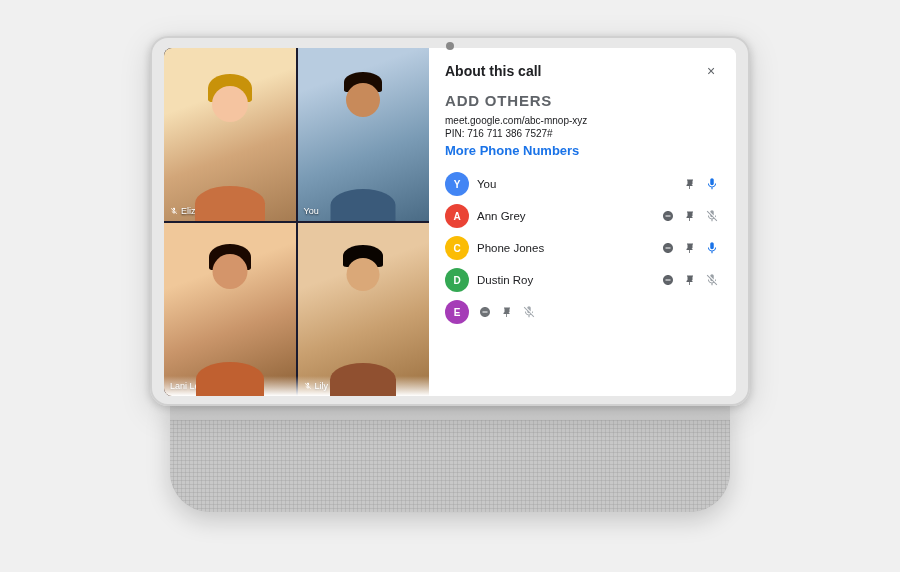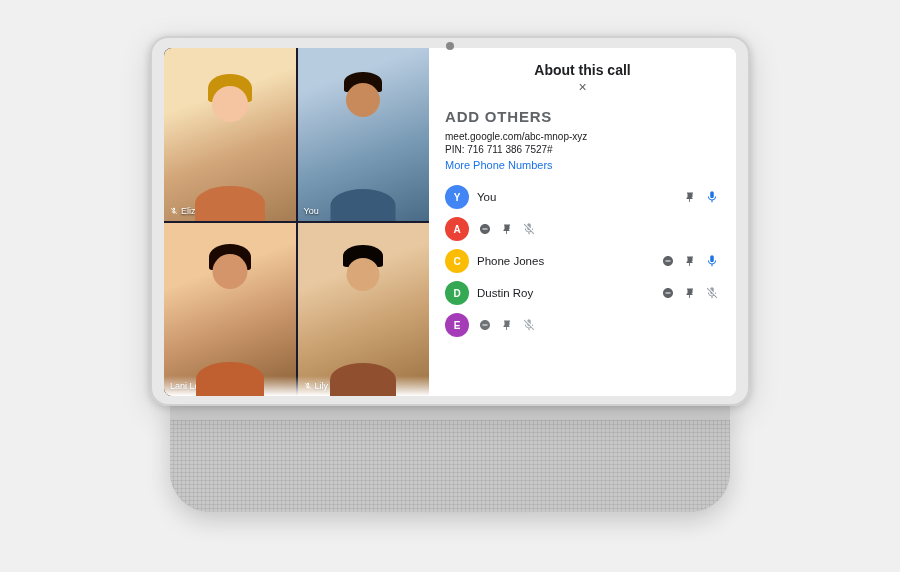--- a/index.html
+++ b/index.html
@@ -123,21 +123,20 @@
       overflow-x: hidden;
       font-size: 12px;
       color: #202124;
     }
 
     .panel-header {
       display: flex;
       align-items: center;
       justify-content: space-between;
       margin-bottom: 12px;
-      flex-direction: column;
     }
 
     .panel-title {
       font-size: 14px;
       font-weight: 600;
       color: #202124;
     }
 
     .close-btn {
       width: 18px;
@@ -160,25 +159,26 @@
       margin-bottom: 6px;
     }
 
     .meet-link {
       font-size: 10px;
       color: #202124;
       margin-bottom: 2px;
     }
 
     .more-numbers {
-      font-size: 11px;
+      font-size: 13px;
       color: #1a73e8;
       cursor: pointer;
       margin-bottom: 10px;
       margin-top: 4px;
+      font-weight: bold;
     }
 
     
     .participant-row {
       display: flex;
       align-items: center;
       padding: 4px 0;
       gap: 8px;
     }
 
@@ -437,20 +437,21 @@
               <span class="icon-btn icon-active">
                 <svg width="14" height="14" viewBox="0 0 24 24" fill="#1a73e8">
                     <path d="M12 14c1.66 0 3-1.34 3-3V5c0-1.66-1.34-3-3-3S9 3.34 9 5v6c0 1.66 1.34 3 3 3zm5.3-3c0 3-2.54 5.1-5.3 5.1S6.7 14 6.7 11H5c0 3.41 2.72 6.23 6 6.72V21h2v-3.28c3.28-.48 6-3.3 6-6.72h-1.7z"></path>
                   </svg>
               </span>
             </div>
           </div>
 
           <div class="participant-row">
             <div class="avatar avatar-ann">A</div>
+            <span class="participant-name">Ann Grey</span>
             <div class="row-icons">
               <span class="icon-btn">
                 <svg width="12" height="12" viewBox="0 0 24 24" fill="#5f6368">
                     <path d="M12 2C6.48 2 2 6.48 2 12s4.48 10 10 10 10-4.48 10-10S17.52 2 12 2zm5 11H7v-2h10v2z"></path>
                   </svg>
               </span>
               <span class="icon-btn">
                 <svg width="12" height="12" viewBox="0 0 24 24" fill="#5f6368">
                     <path d="M17 12V5h1V3H6v2h1v7l-2 2v2h5.2v6h1.6v-6H17v-2l-2-2z"></path>
                   </svg>

